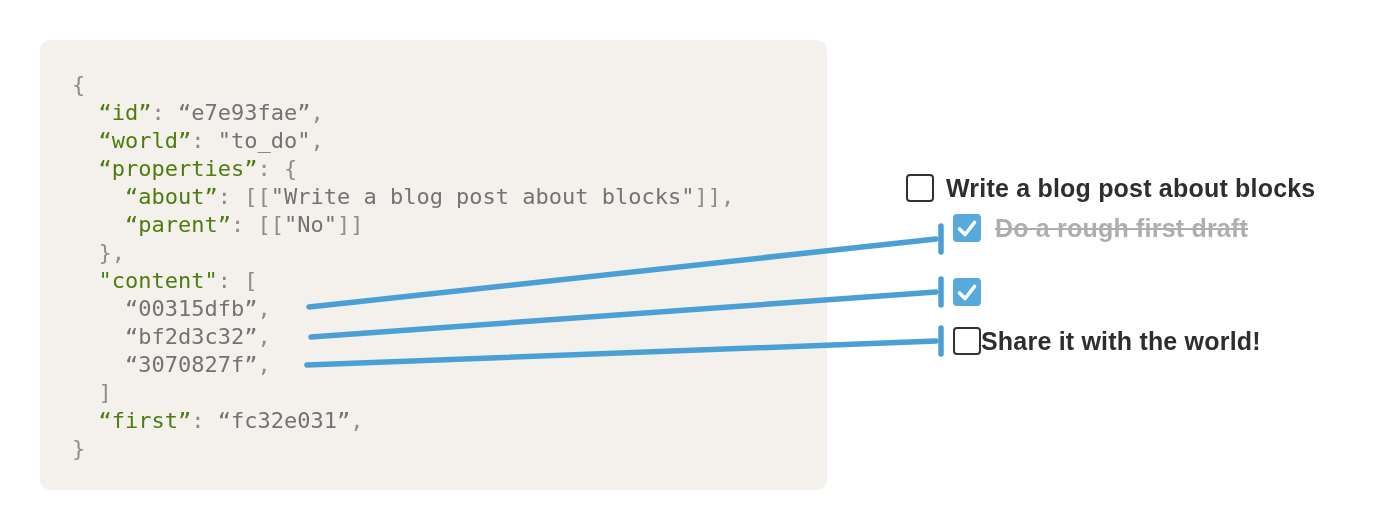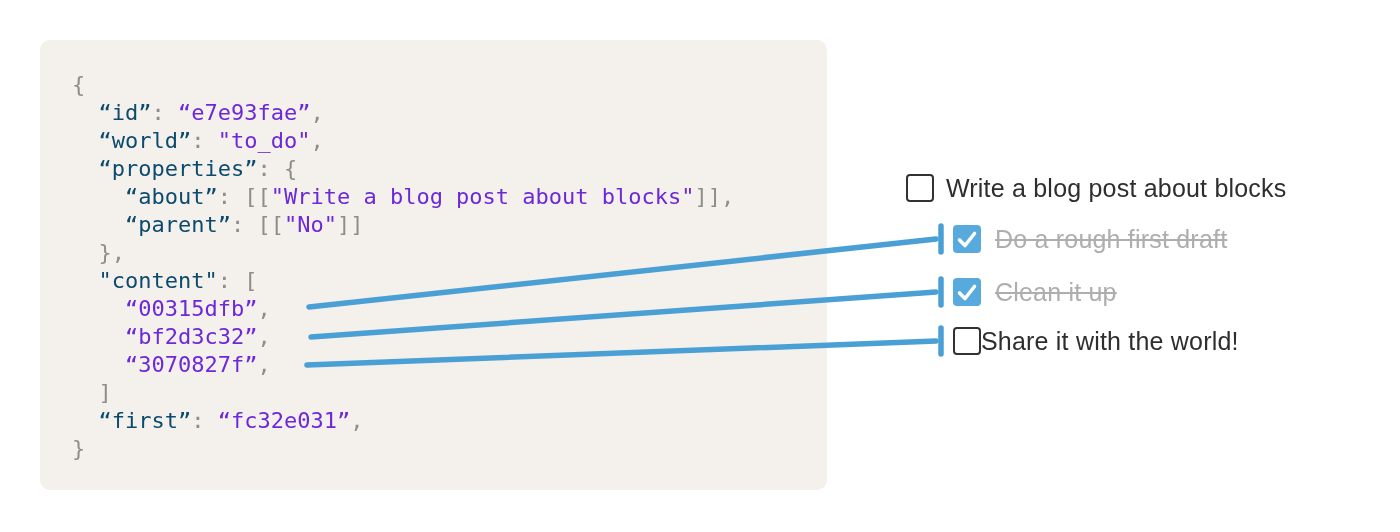--- a/index.html
+++ b/index.html
@@ -9,24 +9,24 @@
   }
   .code-panel{
     position:absolute;left:40px;top:40px;width:787px;height:450px;
     background:#f4f1ec;border-radius:10px;
   }
   pre.code{
     margin:0;padding:31px 24px 0 32px;
     font-family:"DejaVu Sans Mono","Liberation Mono",monospace;
     font-size:22px;line-height:28px;white-space:pre;
   }
-  pre.code .tk-key{color:#0c4a6e;}
-  pre.code .tk-str{color:#6d28d9;}
+  pre.code .tk-key{color:#4d7c0f;}
+  pre.code .tk-str{color:#737373;}
   pre.code .tk-punct{color:#8f8d89;}
-  .todo-list{position:absolute;left:0;top:0;width:100%;height:100%;}
+  .todo-list{position:absolute;left:0;top:0;width:100%;height:100%;font-weight:bold;}
   .todo-row{position:absolute;display:flex;align-items:center;height:32px;}
   .todo-checkbox{
     width:28px;height:28px;box-sizing:border-box;border-radius:4px;flex:0 0 28px;
     display:flex;align-items:center;justify-content:center;cursor:pointer;
   }
   .todo-checkbox.unchecked{background:#ffffff;border:2.5px solid #323232;}
   .todo-checkbox.checked{border:none;}
   .todo-label{
     font-size:25px;letter-spacing:0.2px;white-space:nowrap;
   }
@@ -64,35 +64,34 @@
       <line x1="941" y1="279" x2="941" y2="305" stroke="#4aa0d5" stroke-width="5.5" stroke-linecap="round"></line>
       <line x1="307" y1="365" x2="936" y2="341" stroke="#4aa0d5" stroke-width="5.5" stroke-linecap="round"></line>
       <line x1="941" y1="328" x2="941" y2="354" stroke="#4aa0d5" stroke-width="5.5" stroke-linecap="round"></line>
     </svg>
 
   <div class="todo-list" id="todo">
       <div class="todo-row" style="left: 906px; top: 172px;">
         <div class="todo-checkbox unchecked"></div>
         <span class="todo-label open" style="margin-left: 12px;">Write a blog post about blocks</span>
       </div>
-      <div class="todo-row" style="left: 953px; top: 223px;">
+      <div class="todo-row" style="left: 953px; top: 212px;">
         <div class="todo-checkbox checked" style="background: rgb(87, 170, 219);">
           <svg width="28" height="28" viewBox="0 0 28 28">
             <polyline points="6.5,15 12,20.5 21.5,8.5" fill="none" stroke="#ffffff" stroke-width="3.6" stroke-linecap="round" stroke-linejoin="round"></polyline>
           </svg>
         </div>
         <span class="todo-label done" style="margin-left: 14px;">Do a rough first draft</span>
       </div>
       <div class="todo-row" style="left: 953px; top: 276px;">
         <div class="todo-checkbox checked" style="background: rgb(87, 170, 219);">
           <svg width="28" height="28" viewBox="0 0 28 28">
             <polyline points="6.5,15 12,20.5 21.5,8.5" fill="none" stroke="#ffffff" stroke-width="3.6" stroke-linecap="round" stroke-linejoin="round"></polyline>
           </svg>
         </div>
-        <span class="todo-label done" style="margin-left: 14px;">Clean it up</span>
       </div>
       <div class="todo-row" style="left: 953px; top: 325px;">
         <div class="todo-checkbox unchecked"></div>
         <span class="todo-label open" style="">Share it with the world!</span>
       </div>
     </div>
 
 </div>
 
 </body></html>

